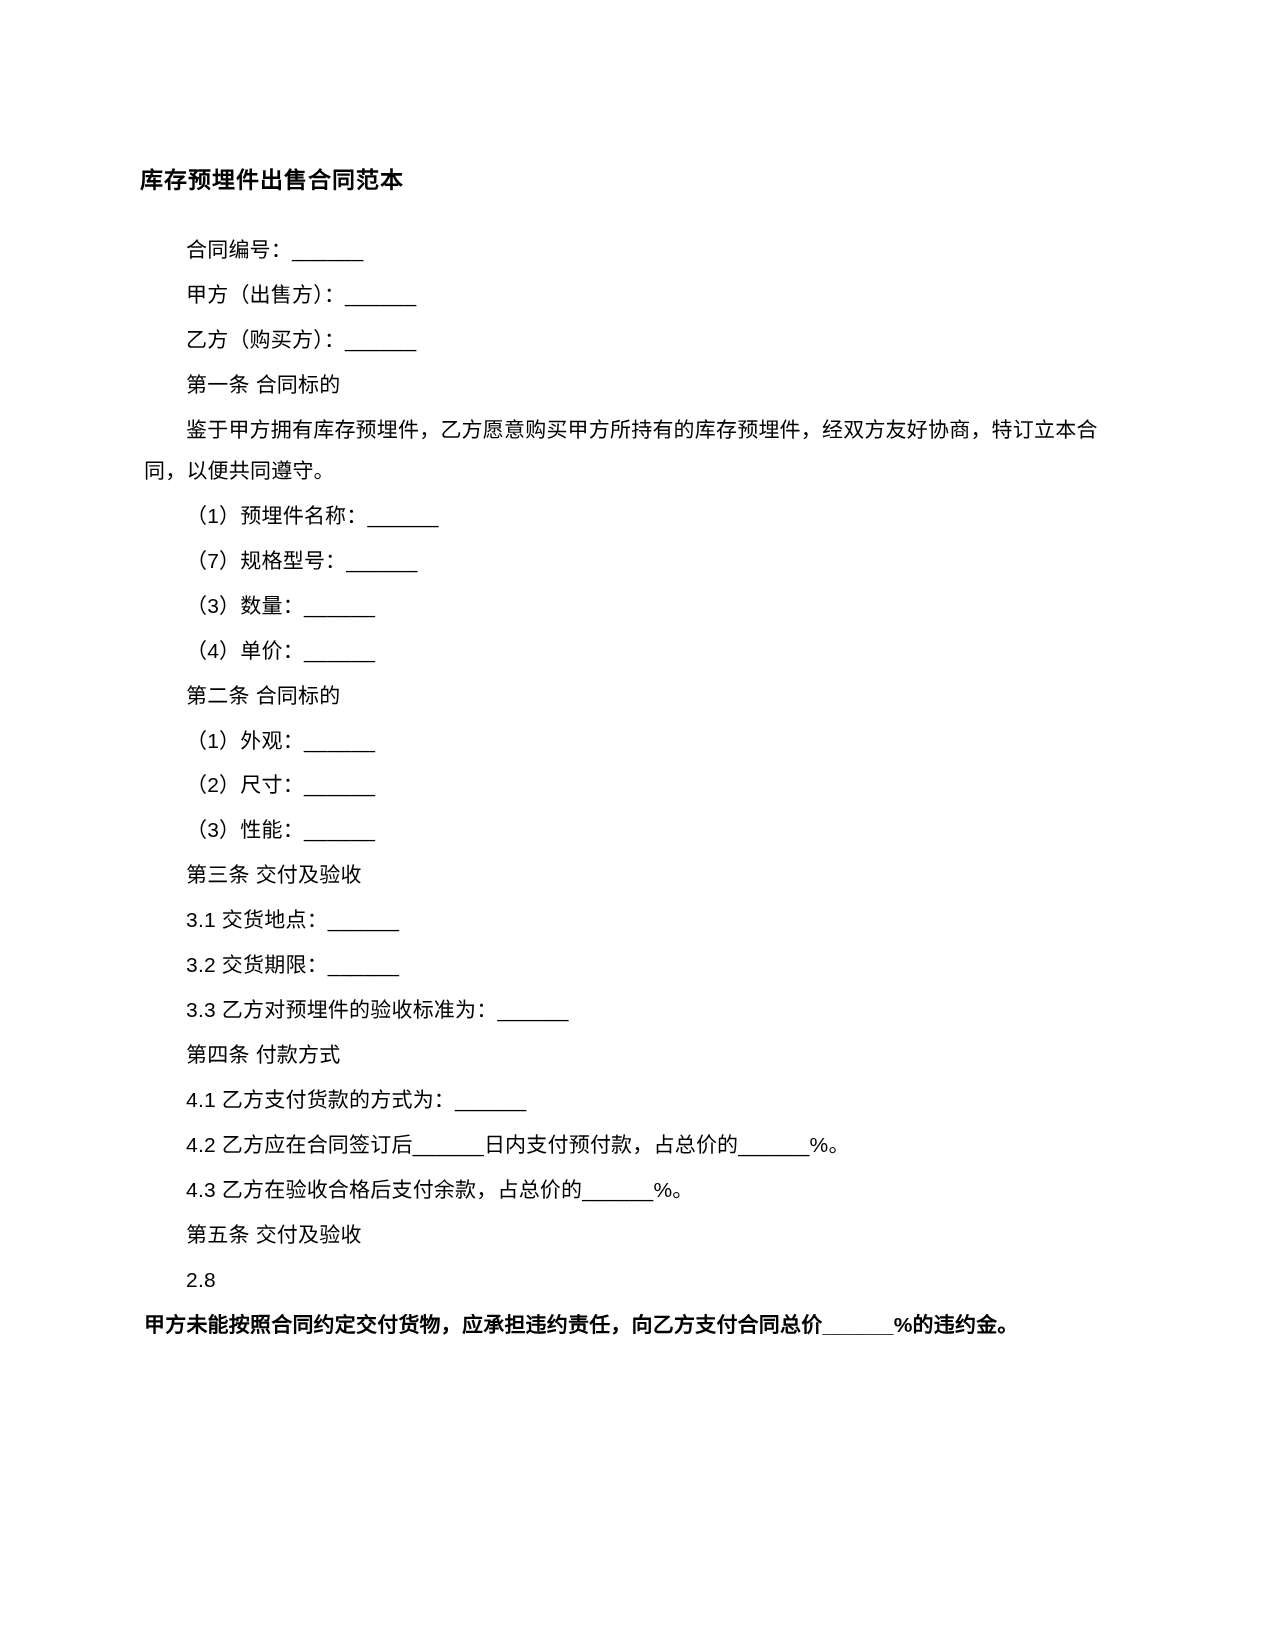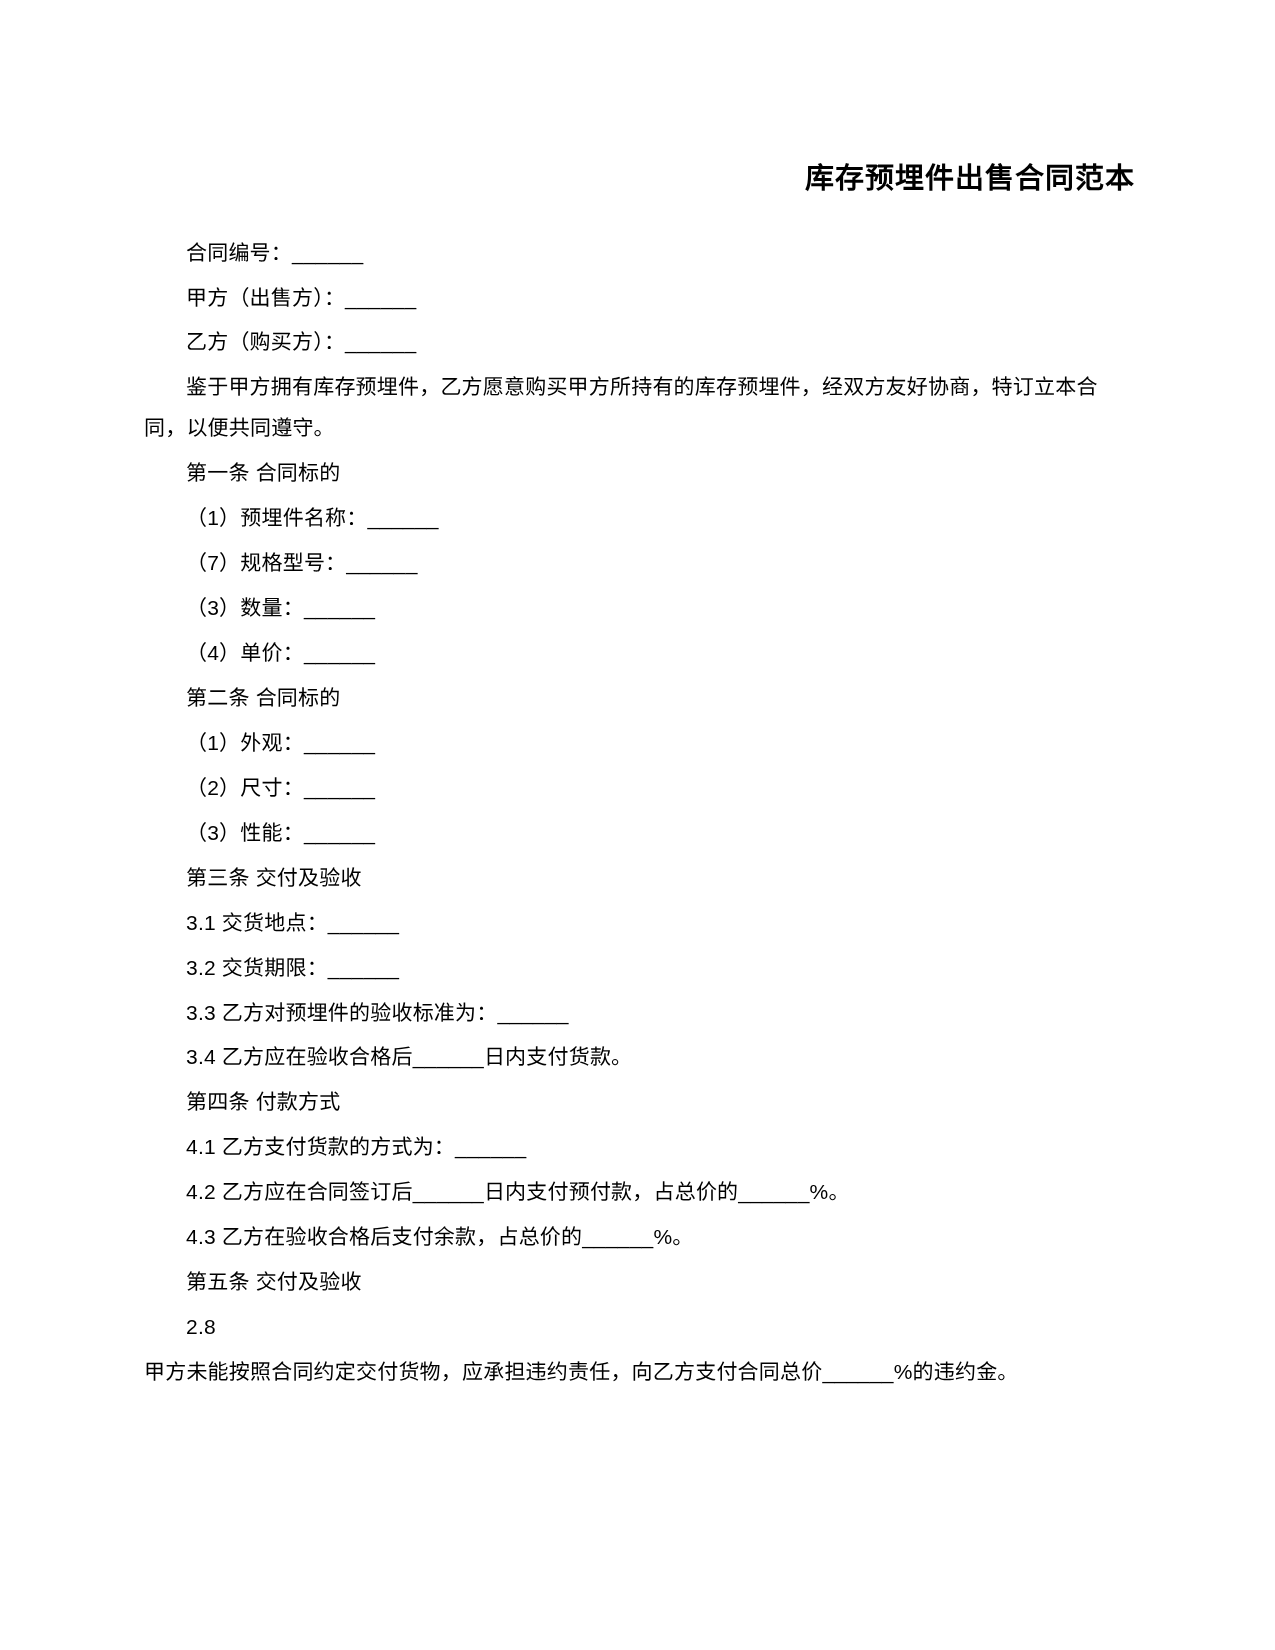--- a/index.html
+++ b/index.html
@@ -14,64 +14,64 @@
   .page {
     width: 1275px;
     height: 1650px;
     box-sizing: border-box;
     padding: 150px 140px 60px 140px;
     background: #ffffff;
     position: relative;
     overflow: hidden;
   }
   .doc-title {
-    text-align: right;
-    font-size: 29px;
+    text-align: left;
+    font-size: 23px;
     font-weight: bold;
     letter-spacing: 1px;
-    margin: 8px 0 34px 0;
+    margin: 14px 0 34px 0;
     line-height: 1.4;
   }
   .para {
     font-size: 21px;
     line-height: 1.95;
     margin: 4px;
     text-indent: 2em;
     letter-spacing: 0.2px;
     word-break: break-all;
   }
   .para.noindent {
     text-indent: 0;
+    font-weight: bold;
   }
 </style>
 </head>
 <body>
 
 <div class="page">
   <h1 class="doc-title">库存预埋件出售合同范本</h1>
 
   <div class="body-text">
     <p class="para">合同编号：______</p>
     <p class="para">甲方（出售方）：______</p>
     <p class="para">乙方（购买方）：______</p>
+    <p class="para">第一条 合同标的</p>
     <p class="para">鉴于甲方拥有库存预埋件，乙方愿意购买甲方所持有的库存预埋件，经双方友好协商，特订立本合同，以便共同遵守。</p>
-    <p class="para">第一条 合同标的</p>
     <p class="para">（1）预埋件名称：______</p>
     <p class="para">（7）规格型号：______</p>
     <p class="para">（3）数量：______</p>
     <p class="para">（4）单价：______</p>
     <p class="para">第二条 合同标的</p>
     <p class="para">（1）外观：______</p>
     <p class="para">（2）尺寸：______</p>
     <p class="para">（3）性能：______</p>
     <p class="para">第三条 交付及验收</p>
     <p class="para">3.1 交货地点：______</p>
     <p class="para">3.2 交货期限：______</p>
     <p class="para">3.3 乙方对预埋件的验收标准为：______</p>
-    <p class="para">3.4 乙方应在验收合格后______日内支付货款。</p>
     <p class="para">第四条 付款方式</p>
     <p class="para">4.1 乙方支付货款的方式为：______</p>
     <p class="para">4.2 乙方应在合同签订后______日内支付预付款，占总价的______%。</p>
     <p class="para">4.3 乙方在验收合格后支付余款，占总价的______%。</p>
     <p class="para">第五条 交付及验收</p>
     <p class="para">2.8</p>
     <p class="para noindent">甲方未能按照合同约定交付货物，应承担违约责任，向乙方支付合同总价______%的违约金。</p>
   </div>
 </div>
 

